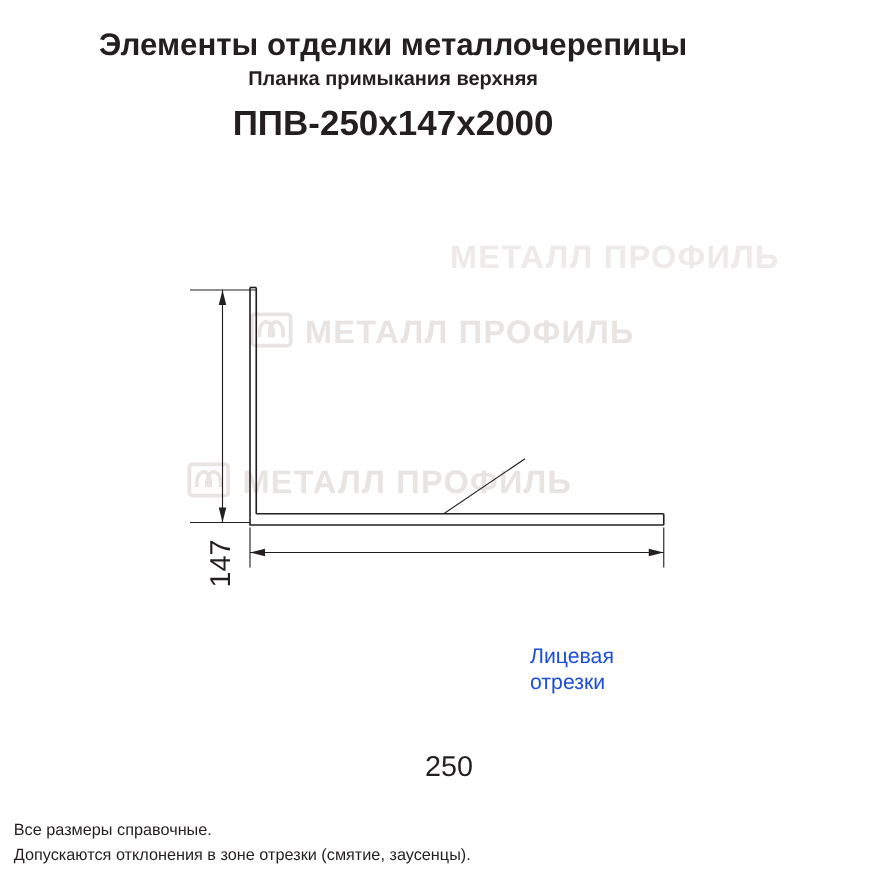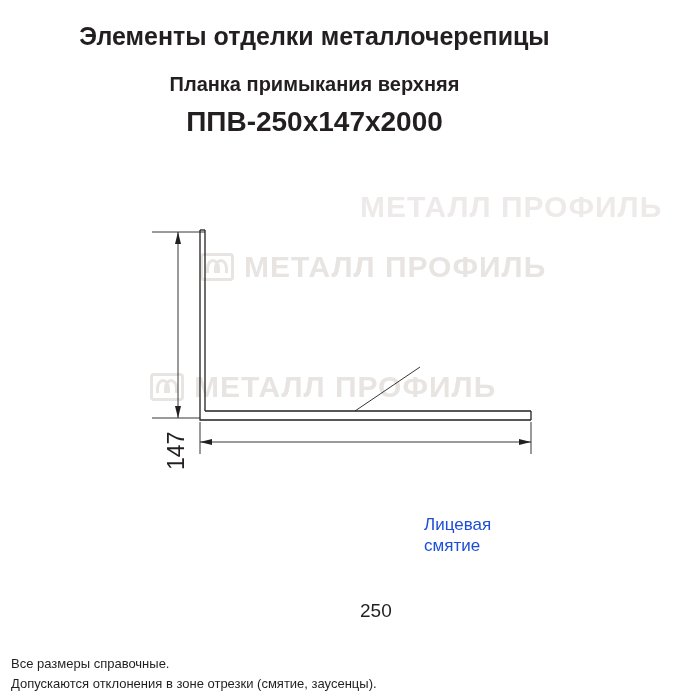--- a/index.html
+++ b/index.html
@@ -27,23 +27,23 @@
     text-align: center;
   }
   .title-main {
     font-size: 25px;
     font-weight: bold;
     margin-top: 23px;
     letter-spacing: 0px;
     line-height: 1.1;
   }
   .title-sub {
-    font-size: 20px;
-    font-weight: bold;
-    margin-top: 22px;
+    font-size: 16px;
+    font-weight: bold;
+    margin-top: 4px;
     line-height: 1.15;
   }
   .title-code {
     font-size: 28px;
     font-weight: bold;
     margin-top: 10px;
     line-height: 1.15;
   }
   .drawing {
     position: absolute;
@@ -56,21 +56,21 @@
     position: absolute;
     top: 170px;
     left: 0;
     width: 700px;
     height: 420px;
     pointer-events: none;
   }
   .wm {
     position: absolute;
     color: #e8e4e2;
-    font-size: 30px;
+    font-size: 26px;
     font-weight: bold;
     letter-spacing: 1px;
     white-space: nowrap;
     font-family: "Liberation Sans", sans-serif;
   }
   .wm .wm-mark {
     display: inline-block;
     border: 3px solid #e8e4e2;
     border-radius: 4px;
     width: 28px;
@@ -111,23 +111,23 @@
     color: #231f20;
   }
   .label-147 {
     left: 163px;
     top: 300px;
     transform: rotate(-90deg);
     transform-origin: left top;
     font-size: 23px;
   }
   .label-250 {
-    left: 360px;
+    left: 340px;
     top: 430px;
-    font-size: 19px;
+    font-size: 23px;
   }
   .label-face {
     position: absolute;
     left: 424px;
     top: 344px;
     font-size: 17px;
     line-height: 1.25;
     color: #1d4ed8;
     text-align: left;
   }
@@ -202,21 +202,21 @@
       </g>
 
       <g stroke="#231f20" stroke-width="0.9" fill="none">
         <path d="M 355 241 L 420 197"></path>
       </g>
     </svg>
     <div class="dim-label label-147">147</div>
     <div class="dim-label label-250">250</div>
     <div class="label-face">
       <div>Лицевая</div>
-      <div>смятие</div>
+      <div>отрезки</div>
     </div>
   </div>
 
   <div class="footer">
     <div>Все размеры справочные.</div>
     <div>Допускаются отклонения в зоне отрезки (смятие, заусенцы).</div>
   </div>
 
 </div>
 

